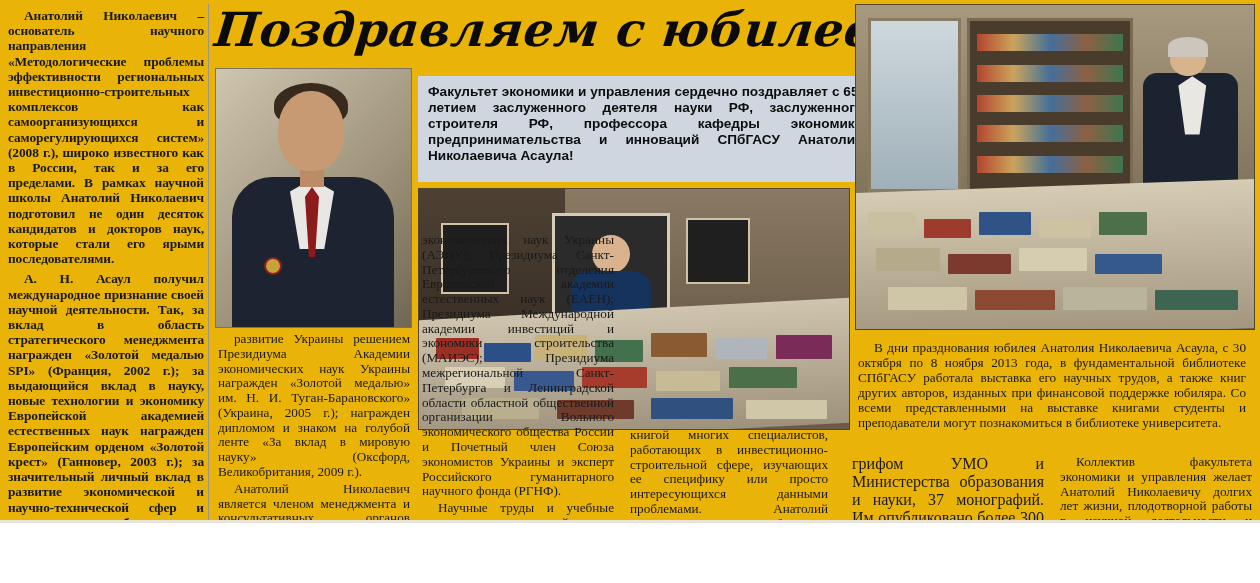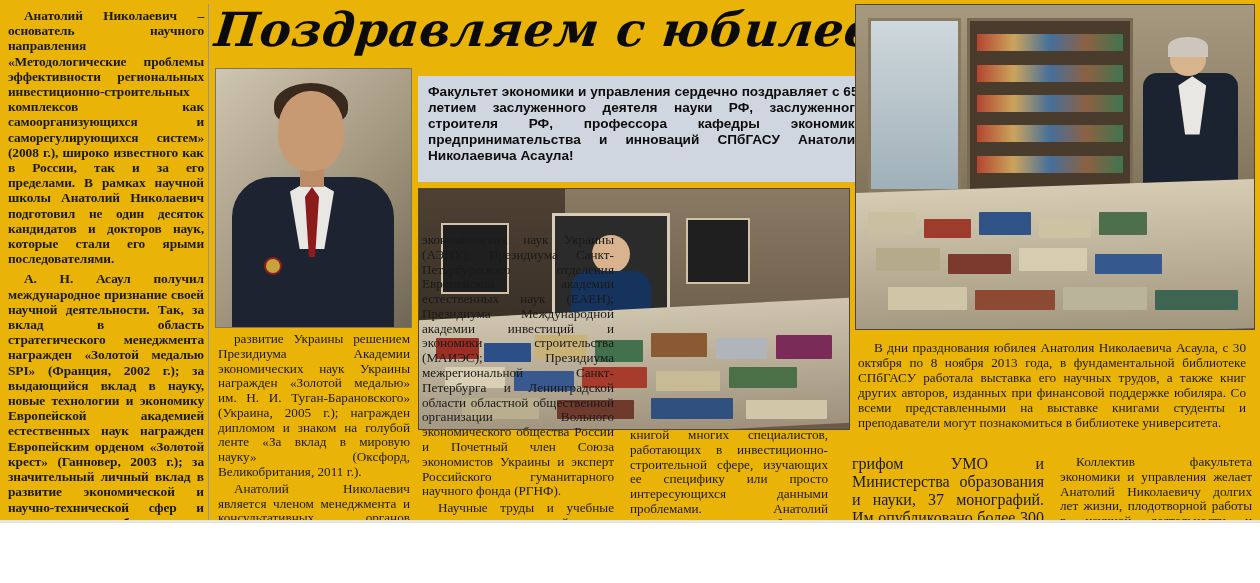--- a/index.html
+++ b/index.html
@@ -400,21 +400,21 @@
     <div class="bk2" style="left:30%; top:88%; width:20%; height:6%; background:#8d4a33;"></div>
     <div class="bk2" style="left:52%; top:87%; width:21%; height:7%; background:#b9b49a;"></div>
     <div class="bk2" style="left:75%; top:88%; width:21%; height:6%; background:#3e6452;"></div>
   </div>
 
   <div id="caption-box">
     <p>В дни празднования юбилея Анатолия Николаевича Асаула, с 30 октября по 8 ноября 2013 года, в фундаментальной библиотеке СПбГАСУ работала выставка его научных трудов, а также книг других авторов, изданных при финансовой поддержке юбиляра. Со всеми представленными на выставке книгами студенты и преподаватели могут познакомиться в библиотеке университета.</p>
   </div>
 
   <div class="col-text" id="col2">
-    <p>развитие Украины решением Президиума Академии экономических наук Украины награжден «Золотой медалью» им. Н. И. Туган-Барановского» (Украина, 2005 г.); награжден дипломом и знаком на голубой ленте «За вклад в мировую науку» (Оксфорд, Великобритания, 2011 г.).</p>
+    <p>развитие Украины решением Президиума Академии экономических наук Украины награжден «Золотой медалью» им. Н. И. Туган-Барановского» (Украина, 2005 г.); награжден дипломом и знаком на голубой ленте «За вклад в мировую науку» (Оксфорд, Великобритания, 2009 г.).</p>
     <p>Анатолий Николаевич является членом менеджмента и консультативных органов международных научных обществ и объединений. Он член Президиума Академии</p>
   </div>
 
   <div class="col-text" id="col3">
     <p class="noindent">экономических наук Украины (АЭНУ); Президиума Санкт-Петербургского отделения Европейской академии естественных наук (ЕАЕН); Президиума Международной академии инвестиций и экономики строительства (МАИЭС); Президиума межрегиональной Санкт-Петербурга и Ленинградской области областной общественной организации Вольного экономического общества России и Почетный член Союза экономистов Украины и эксперт Российского гуманитарного научного фонда (РГНФ).</p>
     <p>Научные труды и учебные издания стали настольной</p>
   </div>
 
   <div class="col-text" id="col4">
     <p class="noindent">книгой многих специалистов, работающих в инвестиционно-строительной сфере, изучающих ее специфику или просто интересующихся данными проблемами. Анатолий Николаевич автор 54 учебников и учебных пособий, в том числе 15 учебников с грифом УМО и Министерства образования и науки, 10 учебных пособий с</p>

